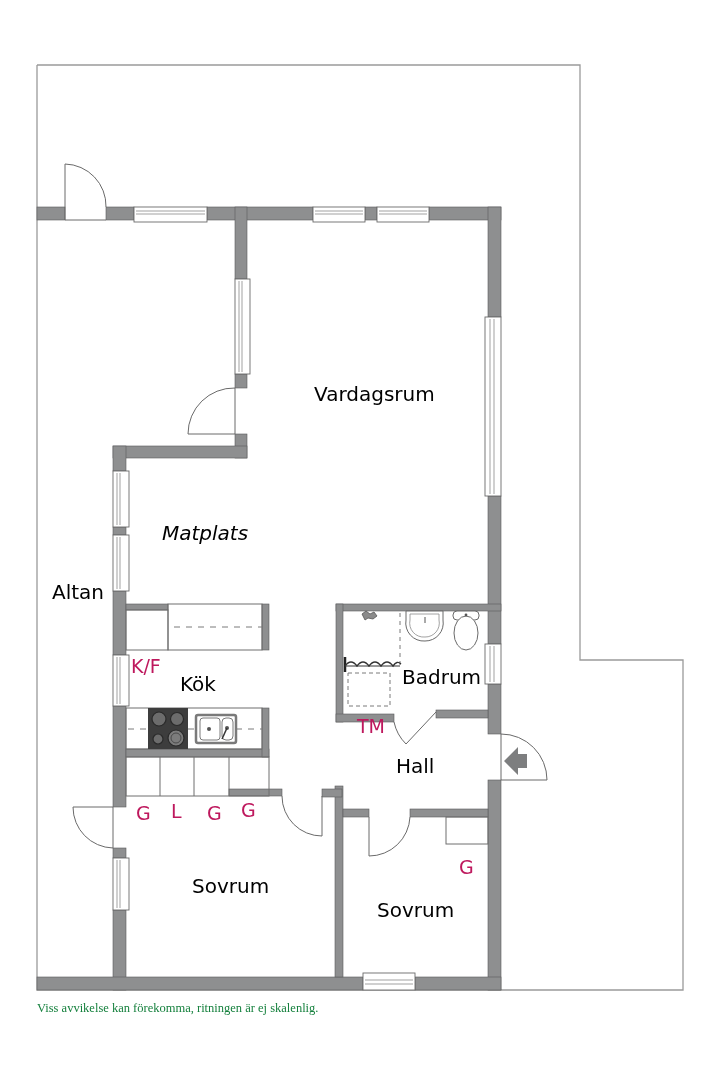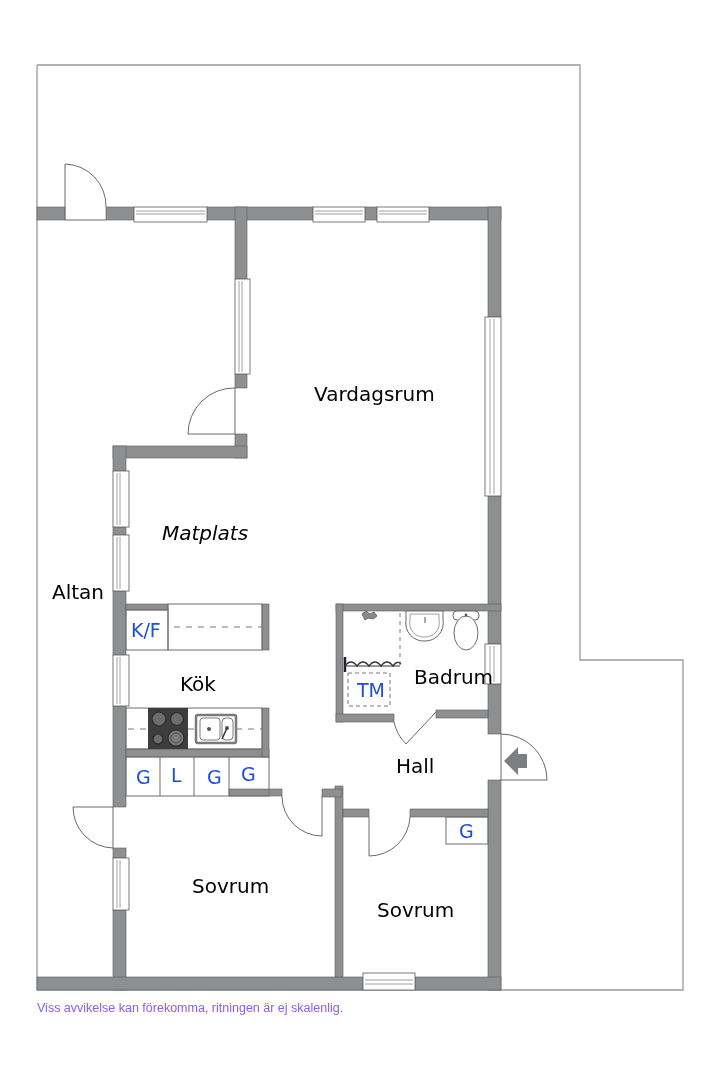--- a/index.html
+++ b/index.html
@@ -18,30 +18,31 @@
     font-family: "DejaVu Sans", sans-serif;
     font-size: 20px;
     color: #000000;
     white-space: nowrap;
     line-height: 1;
   }
   .fix-label {
     position: absolute;
     font-family: "DejaVu Sans", sans-serif;
     font-size: 19px;
-    color: #1d4ed8;
+    color: #be185d;
     line-height: 1;
     white-space: nowrap;
+    margin-top: 36px;
   }
   .disclaimer {
     position: absolute;
     left: 37px; top: 1001px;
-    font-family: Liberation Sans, sans-serif;
+    font-family: Liberation Serif, serif;
     font-size: 12.5px;
-    color: #8b5cf6;
+    color: #15803d;
     white-space: nowrap;
   }
 </style>
 </head>
 <body>
 
 <svg class="plan" viewBox="0 0 720 1080" xmlns="http://www.w3.org/2000/svg">
 
   <polyline class="outline" points="37,65 580,65 580,660 683,660 683,990 37,990 37,65"></polyline>
 
@@ -233,21 +234,21 @@
     <rect x="453" y="611" width="26" height="9" rx="4" fill="#ffffff" stroke="#6a6a6a" stroke-width="1"></rect>
     <ellipse cx="466" cy="633" rx="12" ry="17" fill="#ffffff" stroke="#6a6a6a" stroke-width="1"></ellipse>
     <circle cx="466" cy="615" r="1.4" fill="#555"></circle>
   </g>
 </svg>
 
 <div class="room-label" style="left:314px; top:384px;">Vardagsrum</div>
 <div class="room-label" style="left:162px; top:523px;font-style:italic;">Matplats</div>
 <div class="room-label" style="left:52px; top:582px;">Altan</div>
 <div class="room-label" style="left:180px; top:674px;">Kök</div>
-<div class="room-label" style="left:402px; top:667px;margin-left:12px;">Badrum</div>
+<div class="room-label" style="left:402px; top:667px;">Badrum</div>
 <div class="room-label" style="left:396px; top:756px;text-align:right;">Hall</div>
 <div class="room-label" style="left:192px; top:876px;">Sovrum</div>
 <div class="room-label" style="left:377px; top:900px;">Sovrum</div>
 
 <div class="fix-label" style="left:131px; top:621px;">K/F</div>
 <div class="fix-label" style="left:357px; top:681px;">TM</div>
 <div class="fix-label" style="left:136px; top:768px;">G</div>
 <div class="fix-label" style="left:171px; top:766px;">L</div>
 <div class="fix-label" style="left:207px; top:768px;">G</div>
 <div class="fix-label" style="left:241px; top:765px;">G</div>

